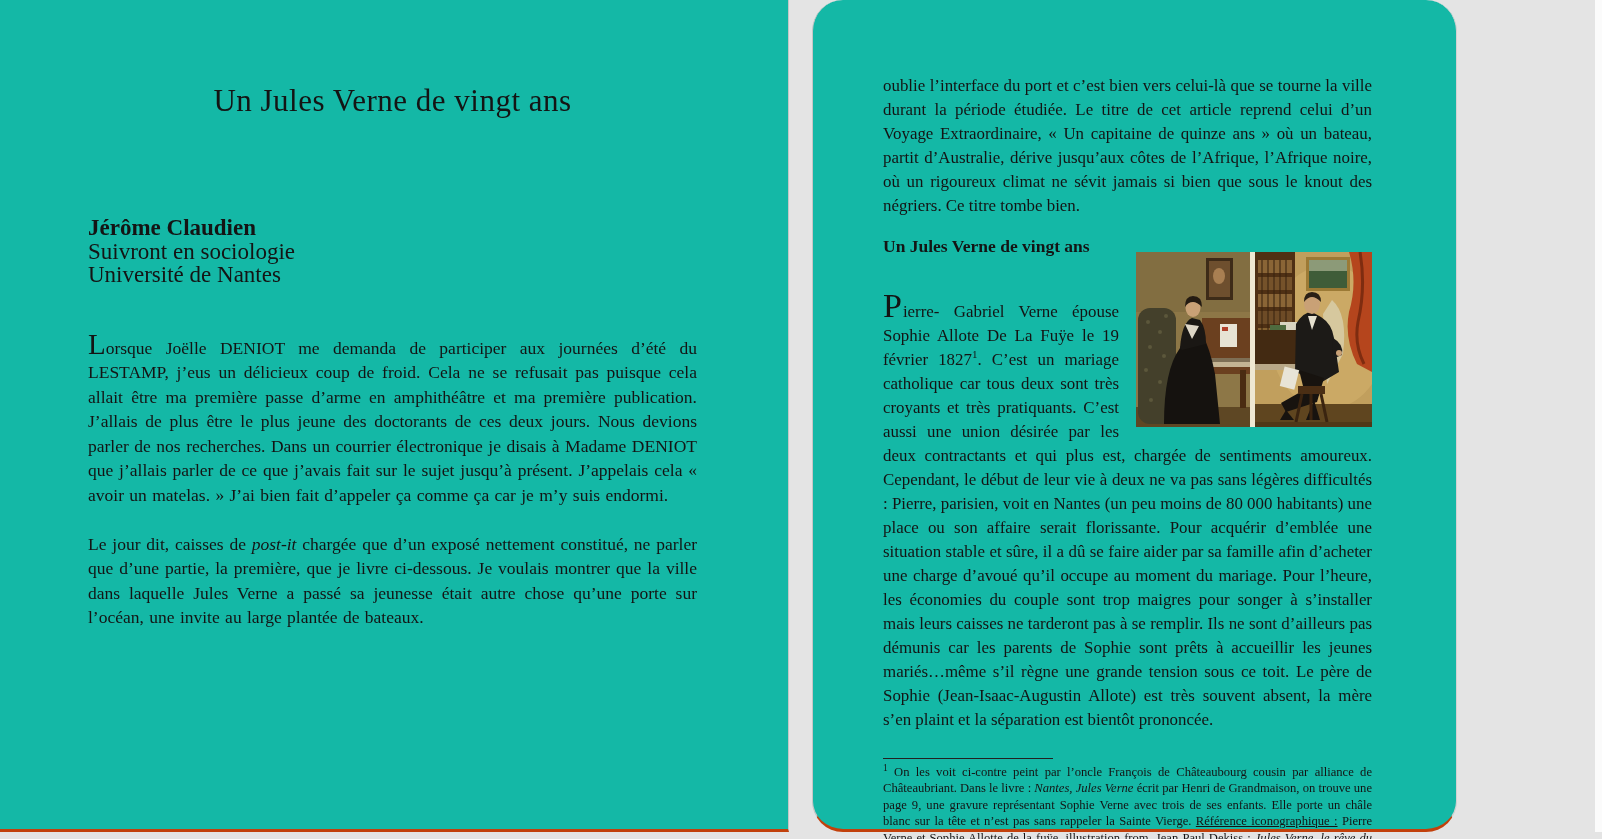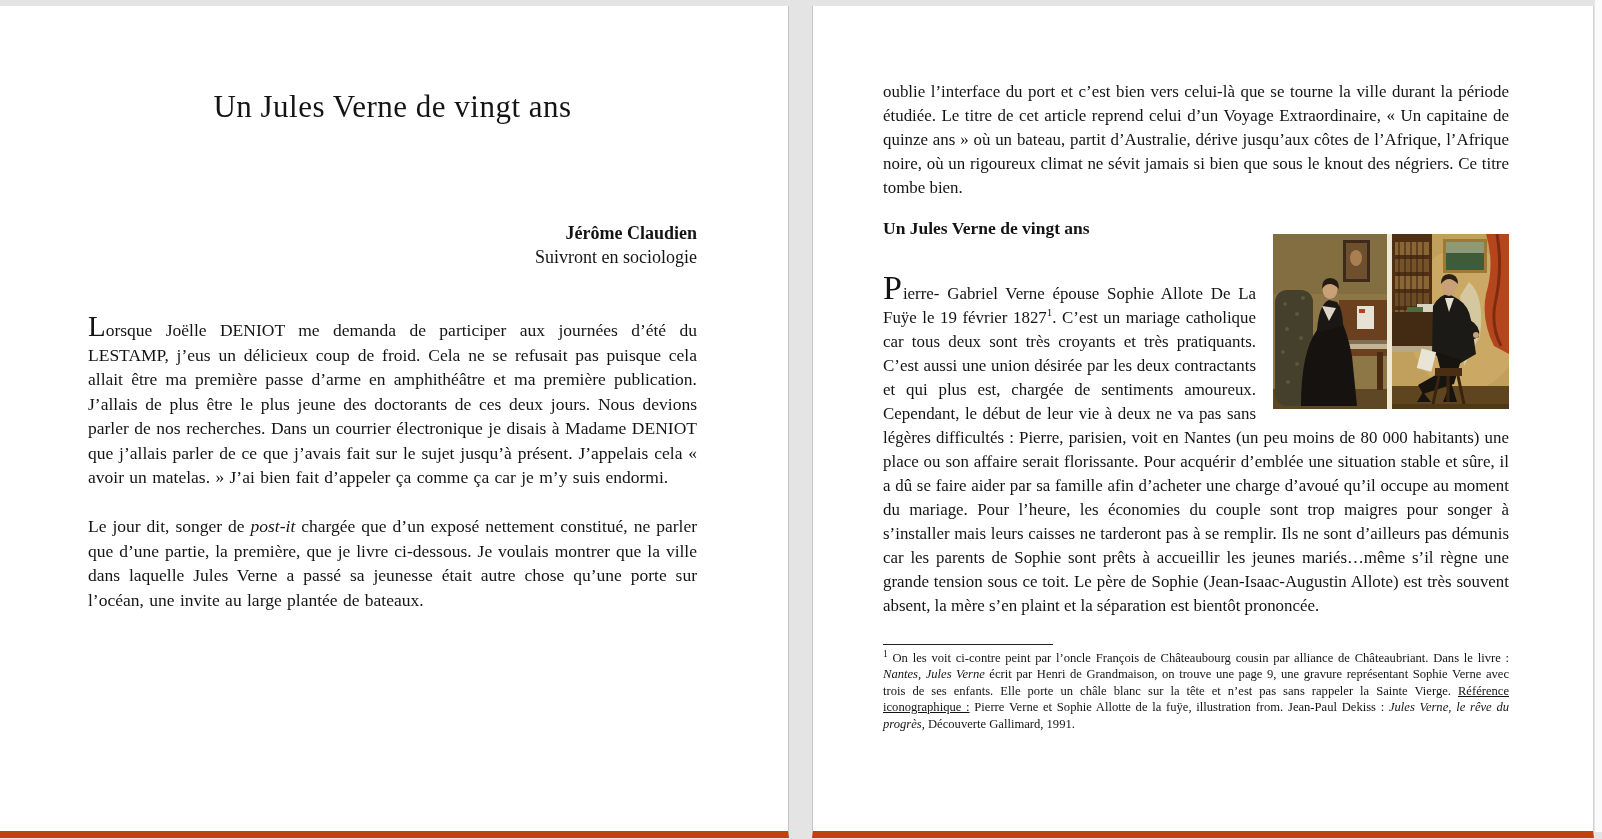--- a/index.html
+++ b/index.html
@@ -5,34 +5,34 @@
   html,body{margin:0;padding:0;}
   body{
     width:1602px;height:839px;
     background:#e4e4e4;
     font-family:"Liberation Serif","DejaVu Serif",serif;
     color:#141414;
     overflow:hidden;
   }
   .spread{position:relative;width:1602px;height:839px;}
   .page{
-    position:absolute;top:6px;height:832px;background:#ffffff;
-    box-sizing:border-box;border-bottom:7px solid #c2410c;
+    position:absolute;top:0;height:832px;background:#14b8a6;
+    box-sizing:border-box;border-bottom:3px solid #c2410c;
   }
   .page-left{left:0;width:789px;border-right:1px solid #c6c6c6;}
-  .page-right{left:812px;width:782px;border-left:1px solid #c6c6c6;border-right:1px solid #d2d2d2;}
+  .page-right{left:812px;width:645px;border-left:1px solid #c6c6c6;border-right:1px solid #d2d2d2;border-radius:31px;}
   .right-edge-strip{position:absolute;top:0;left:1595px;width:7px;height:832px;background:#fbfbfb;}
 
   
   .pl-inner{padding:0 91px 0 88px;}
   .doc-title{
     margin:82px 0 0 0;font-weight:normal;font-size:31px;line-height:38px;
     text-align:center;letter-spacing:0.5px;
   }
-  .authors{margin-top:96px;text-align:right;font-size:18px;line-height:23.5px;}
+  .authors{margin-top:96px;text-align:left;font-size:23px;line-height:23.5px;}
   .author-name{font-weight:bold;}
   .body-text{font-size:17.5px;line-height:24.5px;text-align:justify;word-spacing:1px;}
   .pl-body{margin-top:45px;}
   .body-text p{margin:0;}
   .body-text p + p{margin-top:24.5px;}
   .initial-l{font-size:29px;line-height:24.5px;}
   .initial-p{font-size:34px;line-height:24px;letter-spacing:1px;}
 
   
   .pr-inner{padding:74px 84px 0 70px;font-size:16.9px;line-height:24px;text-align:justify;}
@@ -59,25 +59,26 @@
 
 <div class="spread">
 
   <div class="page page-left">
     <div class="pl-inner">
       <h1 class="doc-title">Un Jules Verne de vingt ans</h1>
 
       <div class="authors">
         <div class="author-name">Jérôme Claudien</div>
         <div>Suivront en sociologie</div>
+        <div>Université de Nantes</div>
       </div>
 
       <div class="body-text pl-body">
         <p><span class="initial-l">L</span><span>orsque Joëlle DENIOT me demanda de participer aux journées d’été du LESTAMP, j’eus un délicieux coup de froid. Cela ne se refusait pas puisque cela allait être ma première passe d’arme en amphithéâtre et ma première publication. J’allais de plus être le plus jeune des doctorants de ces deux jours. Nous devions parler de nos recherches. Dans un courrier électronique je disais à Madame DENIOT que j’allais parler de ce que j’avais fait sur le sujet jusqu’à présent. J’appelais cela « avoir un matelas. » J’ai bien fait d’appeler ça comme ça car je m’y suis endormi.</span></p>
-        <p><span>Le jour dit, songer de </span><i>post-it</i><span> chargée que d’un exposé nettement constitué, ne parler que d’une partie, la première, que je livre ci-dessous. Je voulais montrer que la ville dans laquelle Jules Verne a passé sa jeunesse était autre chose qu’une porte sur l’océan, une invite au large plantée de bateaux.</span></p>
+        <p><span>Le jour dit, caisses de </span><i>post-it</i><span> chargée que d’un exposé nettement constitué, ne parler que d’une partie, la première, que je livre ci-dessous. Je voulais montrer que la ville dans laquelle Jules Verne a passé sa jeunesse était autre chose qu’une porte sur l’océan, une invite au large plantée de bateaux.</span></p>
       </div>
     </div>
   </div>
 
   <div class="page page-right">
     <div class="pr-inner">
 
       <p>oublie l’interface du port et c’est bien vers celui-là que se tourne la ville durant la période étudiée. Le titre de cet article reprend celui d’un Voyage Extraordinaire, « Un capitaine de quinze ans » où un bateau, partit d’Australie, dérive jusqu’aux côtes de l’Afrique, l’Afrique noire, où un rigoureux climat ne sévit jamais si bien que sous le knout des négriers. Ce titre tombe bien.</p>
 
       <h2 class="section-heading">Un Jules Verne de vingt ans</h2>

